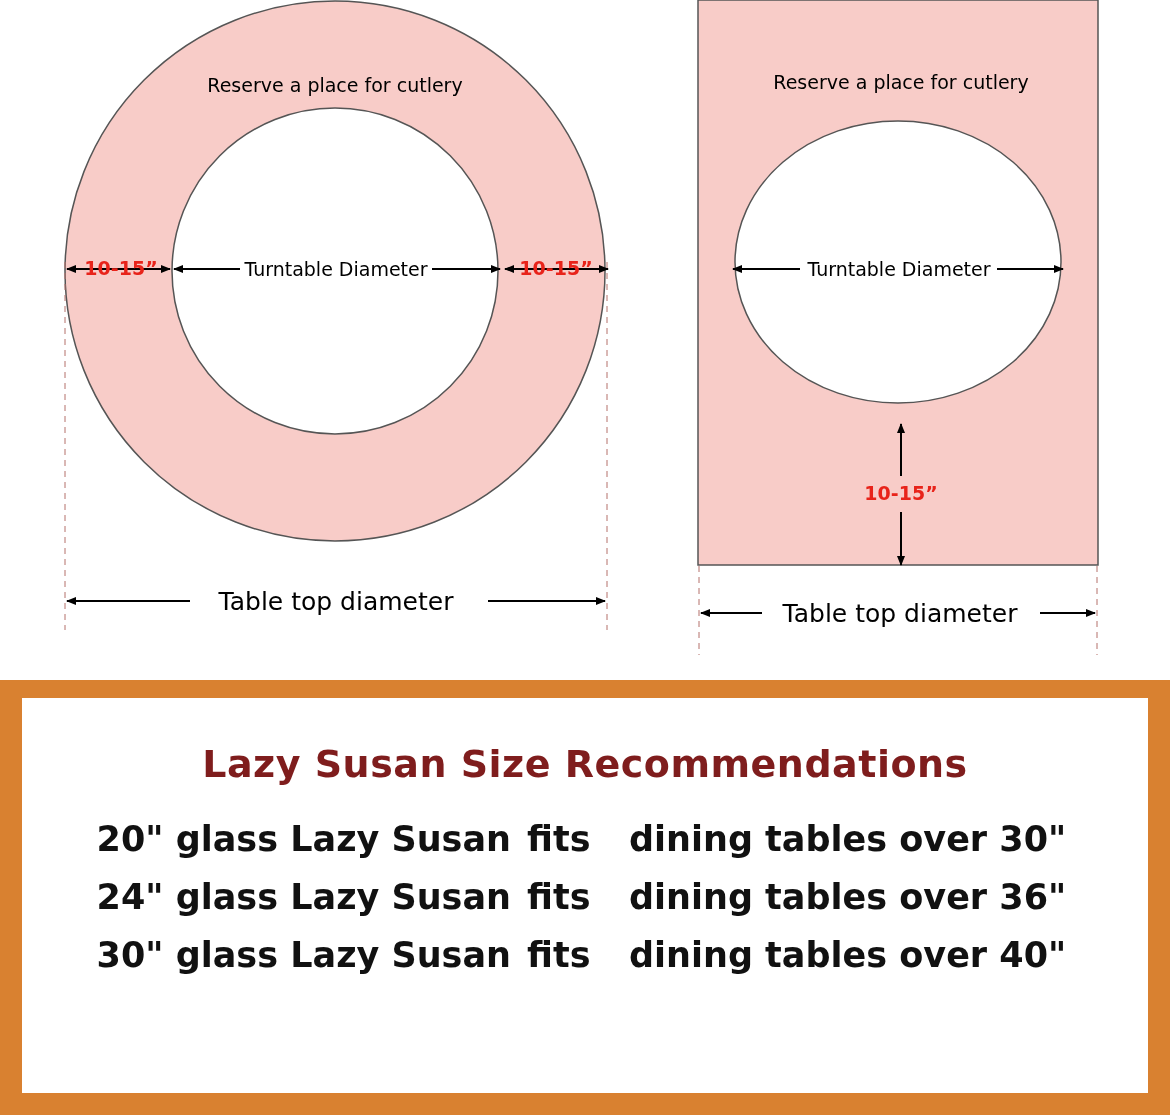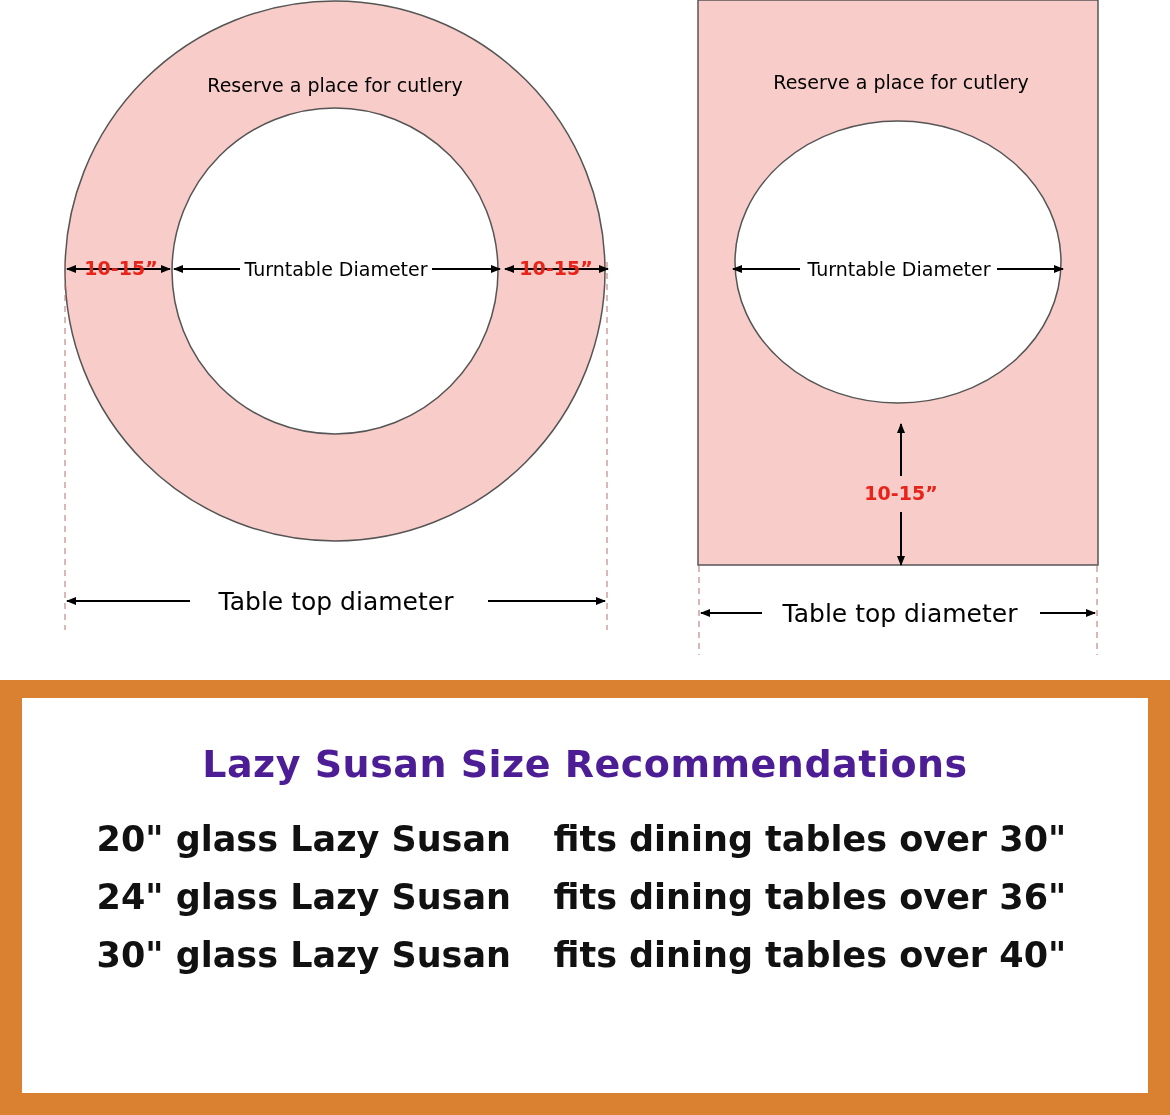--- a/index.html
+++ b/index.html
@@ -64,21 +64,21 @@
     flex-direction: column;
     align-items: center;
     justify-content: flex-start;
     padding-top: 44px;
   }
   #rec-title {
     font-family: "DejaVu Sans", "Liberation Sans", sans-serif;
     font-size: 38px;
     font-weight: bold;
     letter-spacing: 0.5px;
-    color: #4c1d95;
+    color: #7f1d1d;
     margin-bottom: 24px;
     text-align: center;
   }
   .rec-row {
     display: flex;
     align-items: baseline;
     justify-content: center;
     width: 100%;
     margin: 9px 0;
     font-family: "DejaVu Sans", "Liberation Sans", sans-serif;
@@ -87,21 +87,21 @@
     color: #111111;
     white-space: nowrap;
   }
   .rec-size {
     text-align: right;
     width: 450px;
     padding-right: 16px;
   }
   .rec-fits {
     width: 90px;
-    text-align: right;
+    text-align: left;
   }
   .rec-tables {
     width: 480px;
     text-align: left;
     padding-left: 12px;
   }
 </style>
 </head>
 <body>
 

